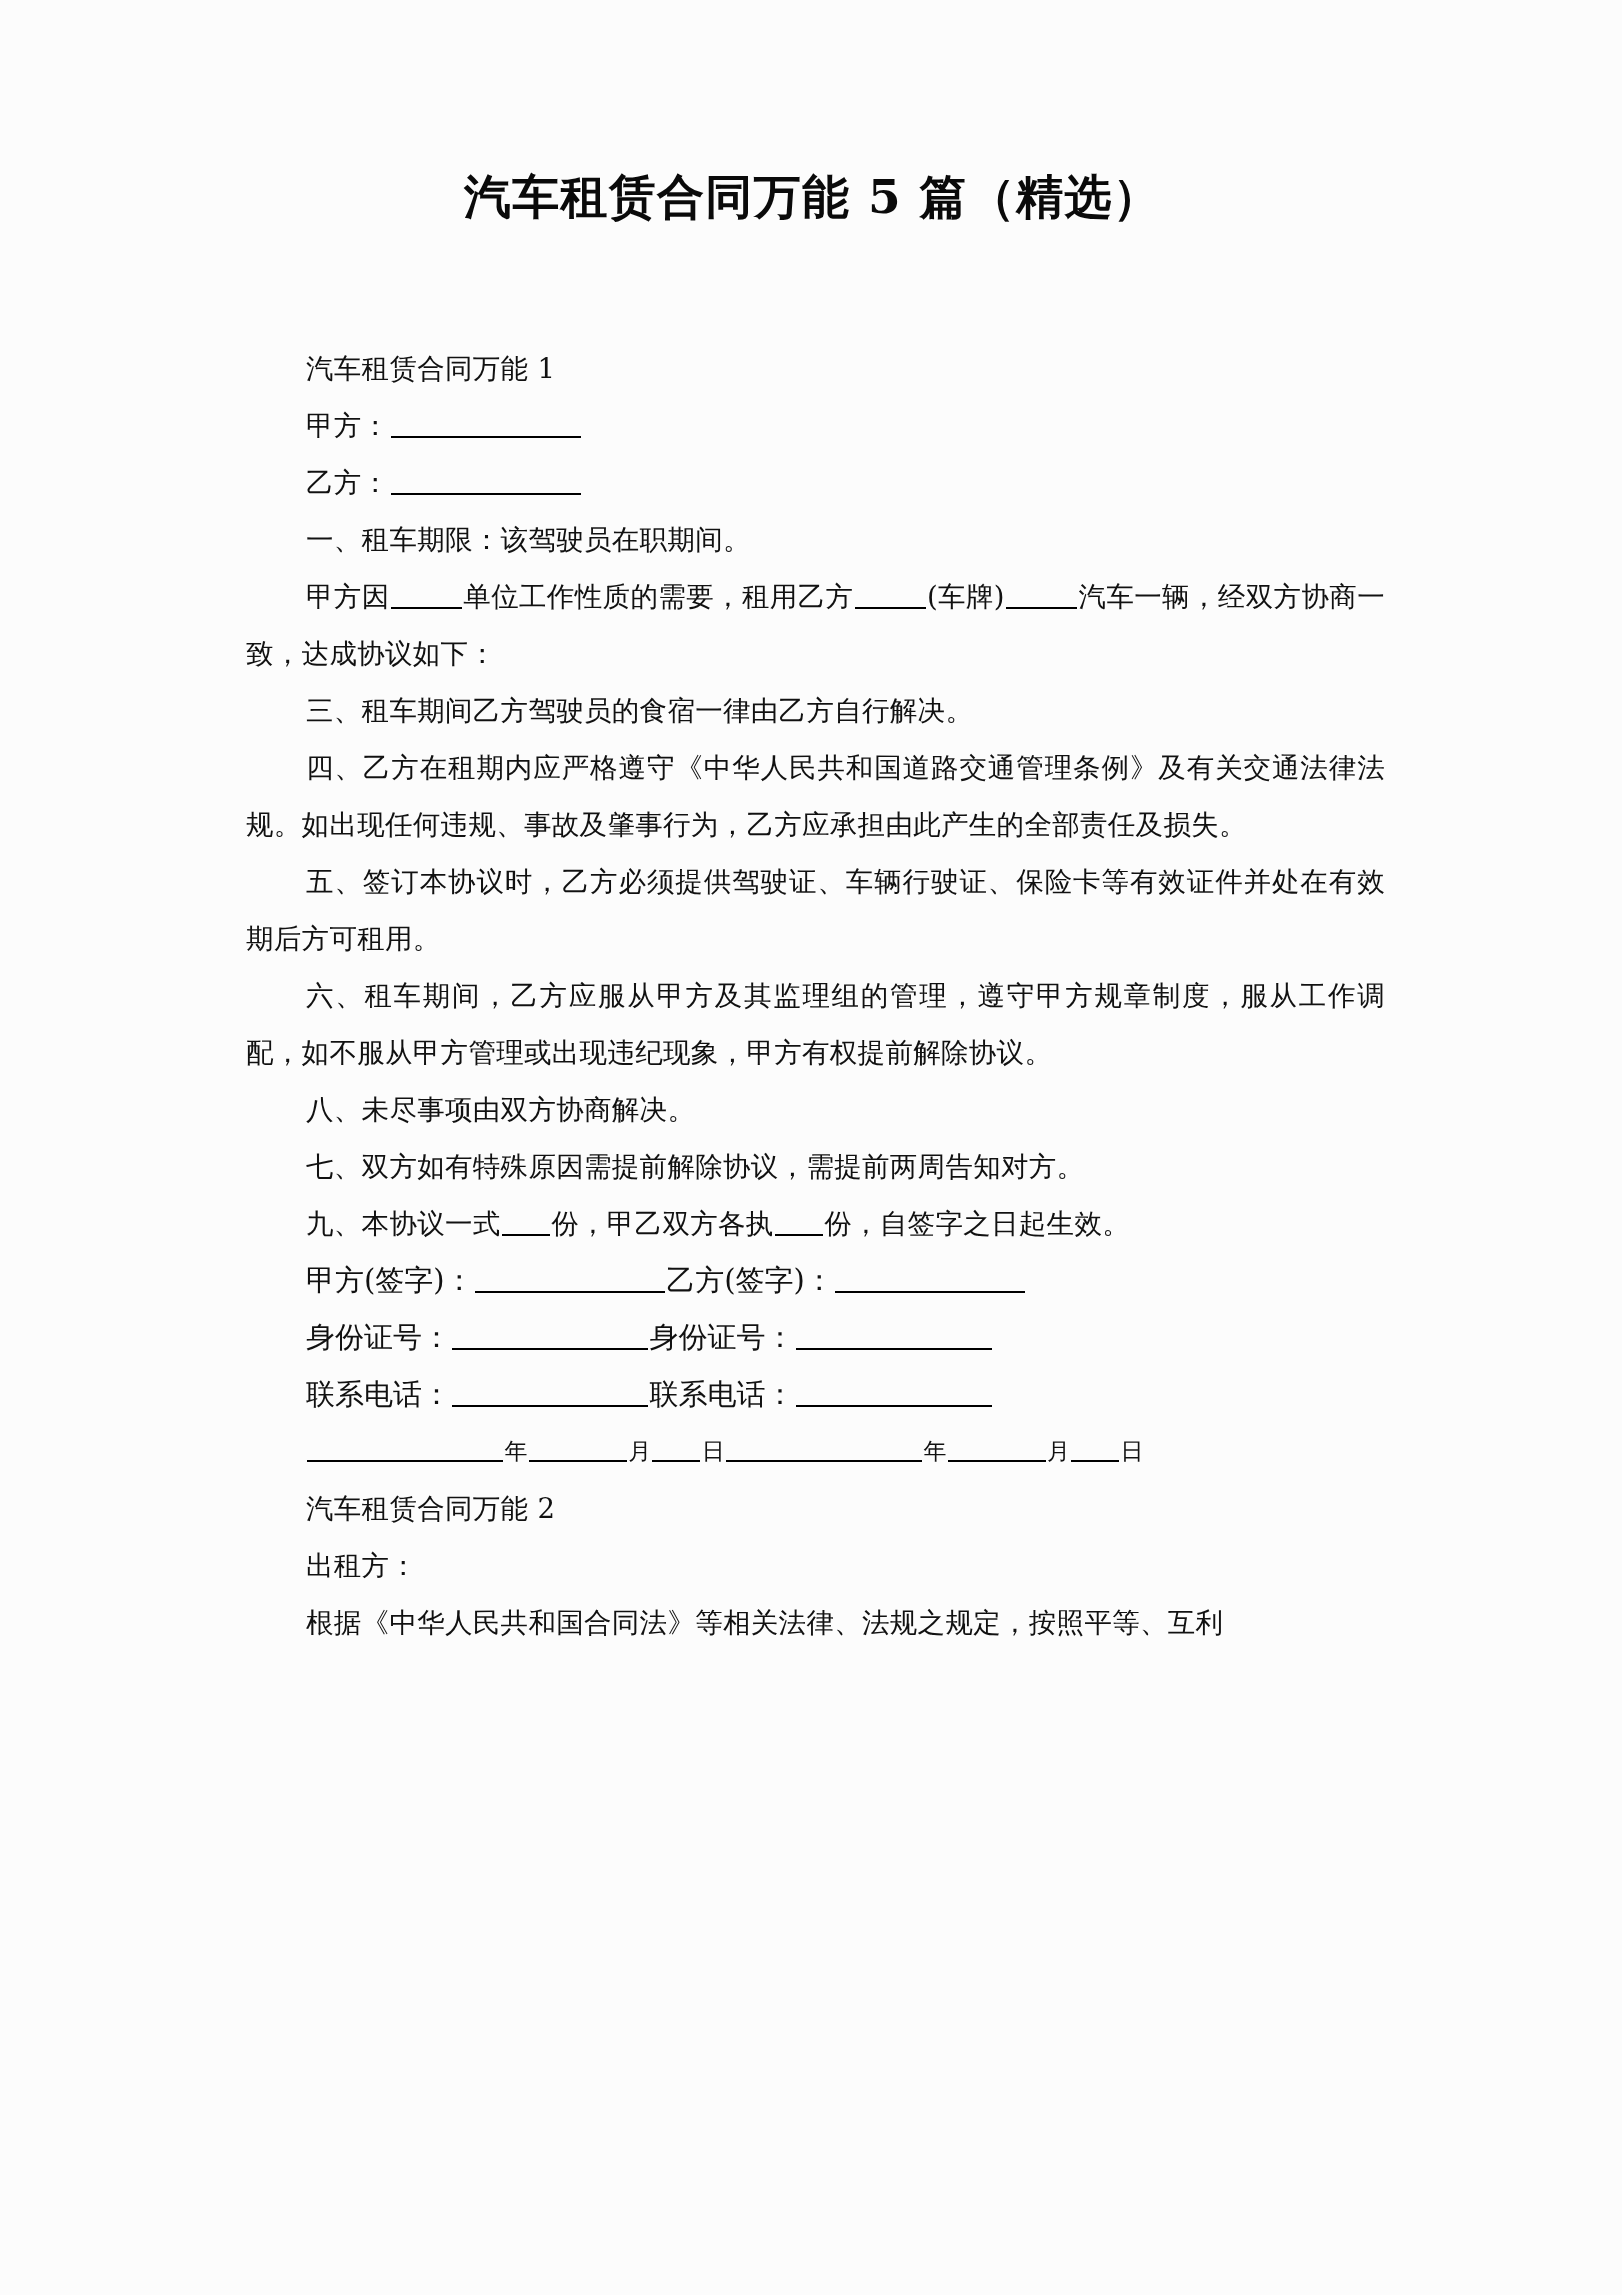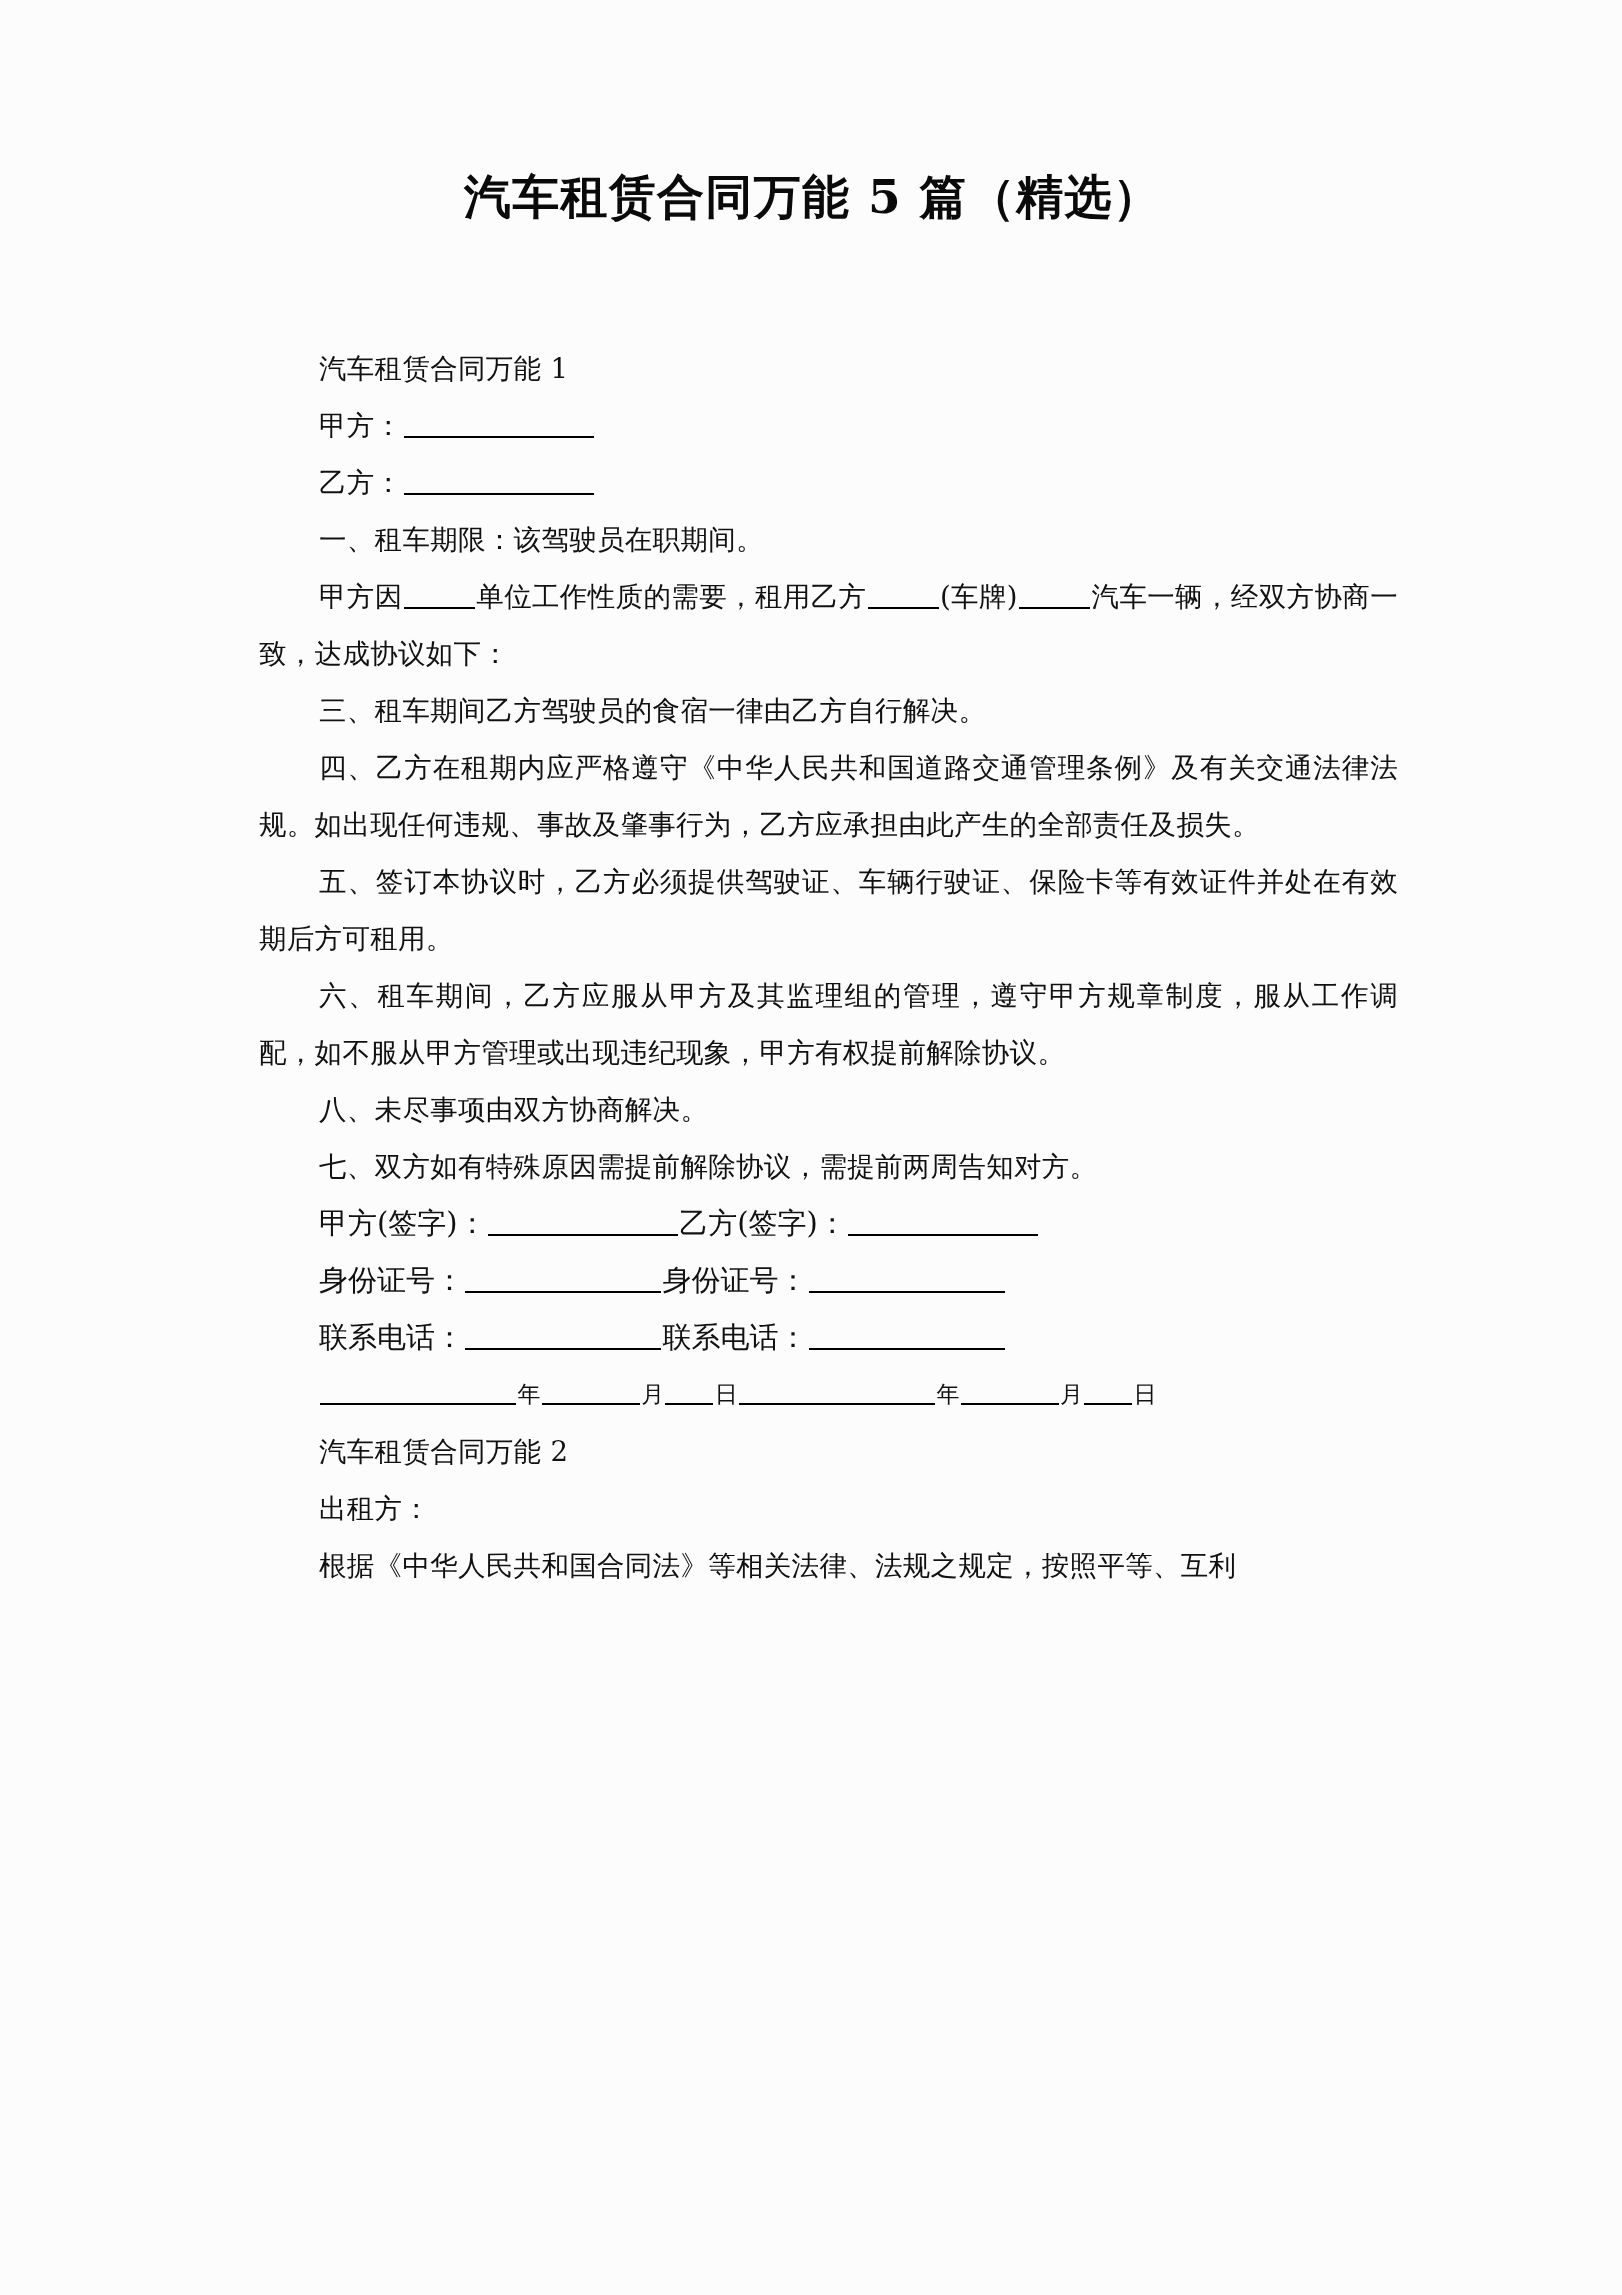--- a/index.html
+++ b/index.html
@@ -42,21 +42,21 @@
     position: absolute;
     left: 0;
     top: 171px;
     width: 1139px;
     text-align: center;
     color: #0a0a0a;
   }
 
   .body-block {
     position: absolute;
-    left: 16px;
+    left: 3px;
     top: 340px;
     width: 1139px;
   }
 
   p.para {
     margin: 0 0 0 0;
     font-size: 27.5px;
     line-height: 57px;
     text-align: justify;
     text-justify: inter-character;
@@ -125,20 +125,21 @@
       <p class="para indent">四、乙方在租期内应严格遵守《中华人民共和国道路交通管理条例》及有关交通法律法规。如出现任何违规、事故及肇事行为，乙方应承担由此产生的全部责任及损失。</p>
 
       <p class="para indent">五、签订本协议时，乙方必须提供驾驶证、车辆行驶证、保险卡等有效证件并处在有效期后方可租用。</p>
 
       <p class="para indent">六、租车期间，乙方应服从甲方及其监理组的管理，遵守甲方规章制度，服从工作调配，如不服从甲方管理或出现违纪现象，甲方有权提前解除协议。</p>
 
       <p class="para indent">八、未尽事项由双方协商解决。</p>
 
       <p class="para indent">七、双方如有特殊原因需提前解除协议，需提前两周告知对方。</p>
 
+      <p class="para indent"><span>九、本协议一式</span><span class="blank b-sm"></span><span>份，甲乙双方各执</span><span class="blank b-sm"></span><span>份，自签字之日起生效。</span></p>
 
       <div class="sig-line"><span>甲方(签字)：</span><span class="blank b-sig"></span><span>乙方(签字)：</span><span class="blank b-sig"></span></div>
 
       <div class="sig-line"><span>身份证号：</span><span class="blank b-id"></span><span>身份证号：</span><span class="blank b-id"></span></div>
 
       <div class="sig-line"><span>联系电话：</span><span class="blank b-id"></span><span>联系电话：</span><span class="blank b-id"></span></div>
 
       <div class="date-line"><span class="blank b-xxl"></span><span>年</span><span class="blank b-lg"></span><span>月</span><span class="blank b-sm"></span><span>日</span><span class="blank b-xxl"></span><span>年</span><span class="blank b-lg"></span><span>月</span><span class="blank b-sm"></span><span>日</span></div>
 
       <p class="para indent">汽车租赁合同万能 2</p>

